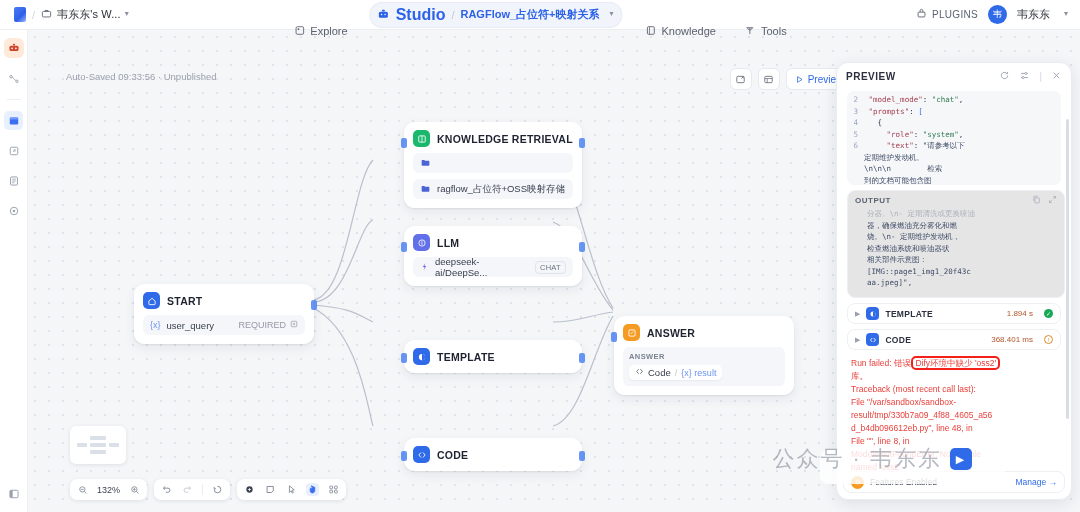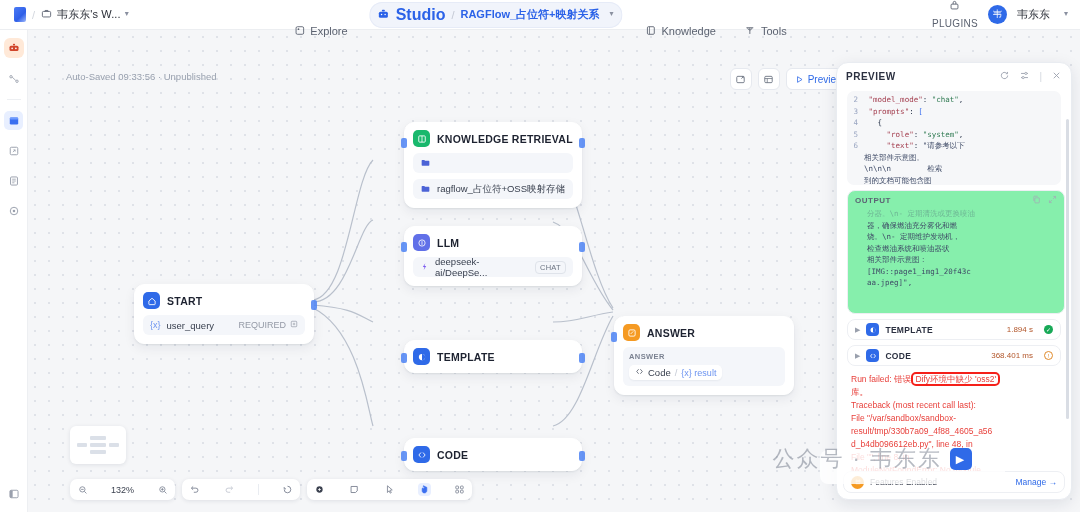--- a/index.html
+++ b/index.html
@@ -34,21 +34,21 @@
   .tb-studio-pill {
     display: flex; align-items: center; gap: 6px;
     background: #f1f4fb; border-radius: 13px; padding: 4px 9px 4px 8px;
     box-shadow: inset 0 0 0 1px #e6ebf7;
   }
   .studio-txt { font-size: 16px; font-weight: bold; color: #2b62e8; }
   .slash { color: #c4c9d4; font-size: 11px; }
   .flow-txt { font-size: 11px; font-weight: bold; color: #2b62e8; max-width: 160px; overflow: hidden; white-space: nowrap; }
 
   .tb-right { position: absolute; right: 12px; display: flex; align-items: center; gap: 10px; }
-  .plugins { display: flex; align-items: center; gap: 5px; font-size: 10px; color: #5b6270; letter-spacing: .3px; flex-direction: column; }
+  .plugins { display: flex; align-items: center; gap: 5px; font-size: 10px; color: #5b6270; letter-spacing: .3px; }
   .avatar {
     width: 19px; height: 19px; border-radius: 50%;
     background: #2f6ae8; color: #fff; font-size: 9px;
     display: flex; align-items: center; justify-content: center;
   }
   .uname { font-size: 11px; color: #2b2f38; }
 
   
   .rail {
     position: absolute; left: 0; top: 30px; width: 28px; height: 482px;
@@ -151,22 +151,22 @@
     background: #f6f7f9; border-radius: 7px; margin: 2px 4px 0 4px; padding: 3px 0 3px 0;
     height: 94px; overflow: hidden; position: relative;
   }
   .code-line { display: flex; font-family: "DejaVu Sans Mono", monospace; font-size: 7.5px; line-height: 11.5px; }
   .ln { width: 17px; text-align: right; color: #9aa6c2; flex: 0 0 auto; padding-right: 6px; }
   .cc { color: #2f3a4f; white-space: pre; }
   .k { color: #a33d4e; } .s { color: #2f7a52; } .p { color: #3a6ff0; }
   .cn { color: #3e4a66; }
 
   .out-card {
-    margin: 5px 0 0 4px; background: #86efac; border: 1px solid #edeff3; border-radius: 8px; padding: 4px 0;
-    height: 124px; position: relative; overflow: hidden;
+    margin: 5px 0 0 4px; background: #e5e5e5; border: 1px solid #edeff3; border-radius: 8px; padding: 4px 0;
+    height: 108px; position: relative; overflow: hidden;
   }
   .out-head { display: flex; align-items: center; padding: 0 7px 2px 7px; }
   .out-lbl { font-size: 8px; font-weight: bold; color: #5c6374; letter-spacing: .5px; }
   .out-ics { margin-left: auto; display: flex; gap: 7px; color: #a4aab6; font-size: 8px; }
   .out-body { padding: 0 2px; }
 
   .step-row {
     margin: 5px 4px 0 4px; background: #fff; border: 1px solid #edeff3; border-radius: 8px;
     height: 21px; display: flex; align-items: center; padding: 0 7px; gap: 6px;
   }
@@ -195,21 +195,21 @@
   .minimap {
     position: absolute; left: 42px; bottom: 48px; width: 56px; height: 38px;
     background: #fff; border-radius: 6px; box-shadow: 0 1px 4px rgba(20,30,60,.10);
     display: flex; align-items: center; justify-content: center; gap: 3px; z-index: 20;
   }
   .mm-col { display: flex; flex-direction: column; gap: 3px; }
   .mm-bar { height: 4px; background: #dbe0e8; border-radius: 1px; }
   .bottom-bar { position: absolute; left: 42px; bottom: 12px; display: flex; align-items: center; gap: 7px; z-index: 20; }
   .bb-group {
     background: #fff; border-radius: 7px; box-shadow: 0 1px 4px rgba(20,30,60,.10);
-    height: 21px; display: flex; align-items: center; padding: 0 6px; gap: 22px;
+    height: 21px; display: flex; align-items: center; padding: 0 6px; gap: 8px;
   }
   .bb-ic { color: #7a8191; font-size: 9px; display: flex; align-items: center; justify-content: center; width: 13px; height: 13px; border-radius: 4px; }
   .bb-ic.on { background: #e8efff; color: #3a6ff0; }
   .bb-ic.dim { color: #c2c7d1; }
   .zoom-lvl { font-size: 9px; color: #3c4250; }
   .bb-vline { width: 1px; height: 11px; background: #e9ecf1; }
 
   
   .watermark {
     position: absolute; right: 108px; bottom: 38px; display: flex; align-items: center; gap: 8px;
@@ -680,21 +680,21 @@
             <div class="code-line">
                 <span class="ln">5</span>
                 <span class="cc">     <span class="k">"role"</span>: <span class="s">"system"</span>,</span>
               </div>
             <div class="code-line">
                 <span class="ln">6</span>
                 <span class="cc">     <span class="k">"text"</span>: <span class="cn">"请参考以下</span></span>
               </div>
             <div class="code-line">
                 <span class="ln"></span>
-                <span class="cc"><span class="cn">相关部件示意图。</span></span>
+                <span class="cc"><span class="cn">定期维护发动机。</span></span>
               </div>
             <div class="code-line">
                 <span class="ln"></span>
                 <span class="cc"><span class="cn">\n\n\n        检索</span></span>
               </div>
             <div class="code-line">
                 <span class="ln"></span>
                 <span class="cc"><span class="cn">到的文档可能包含图</span></span>
               </div>
           </div>

